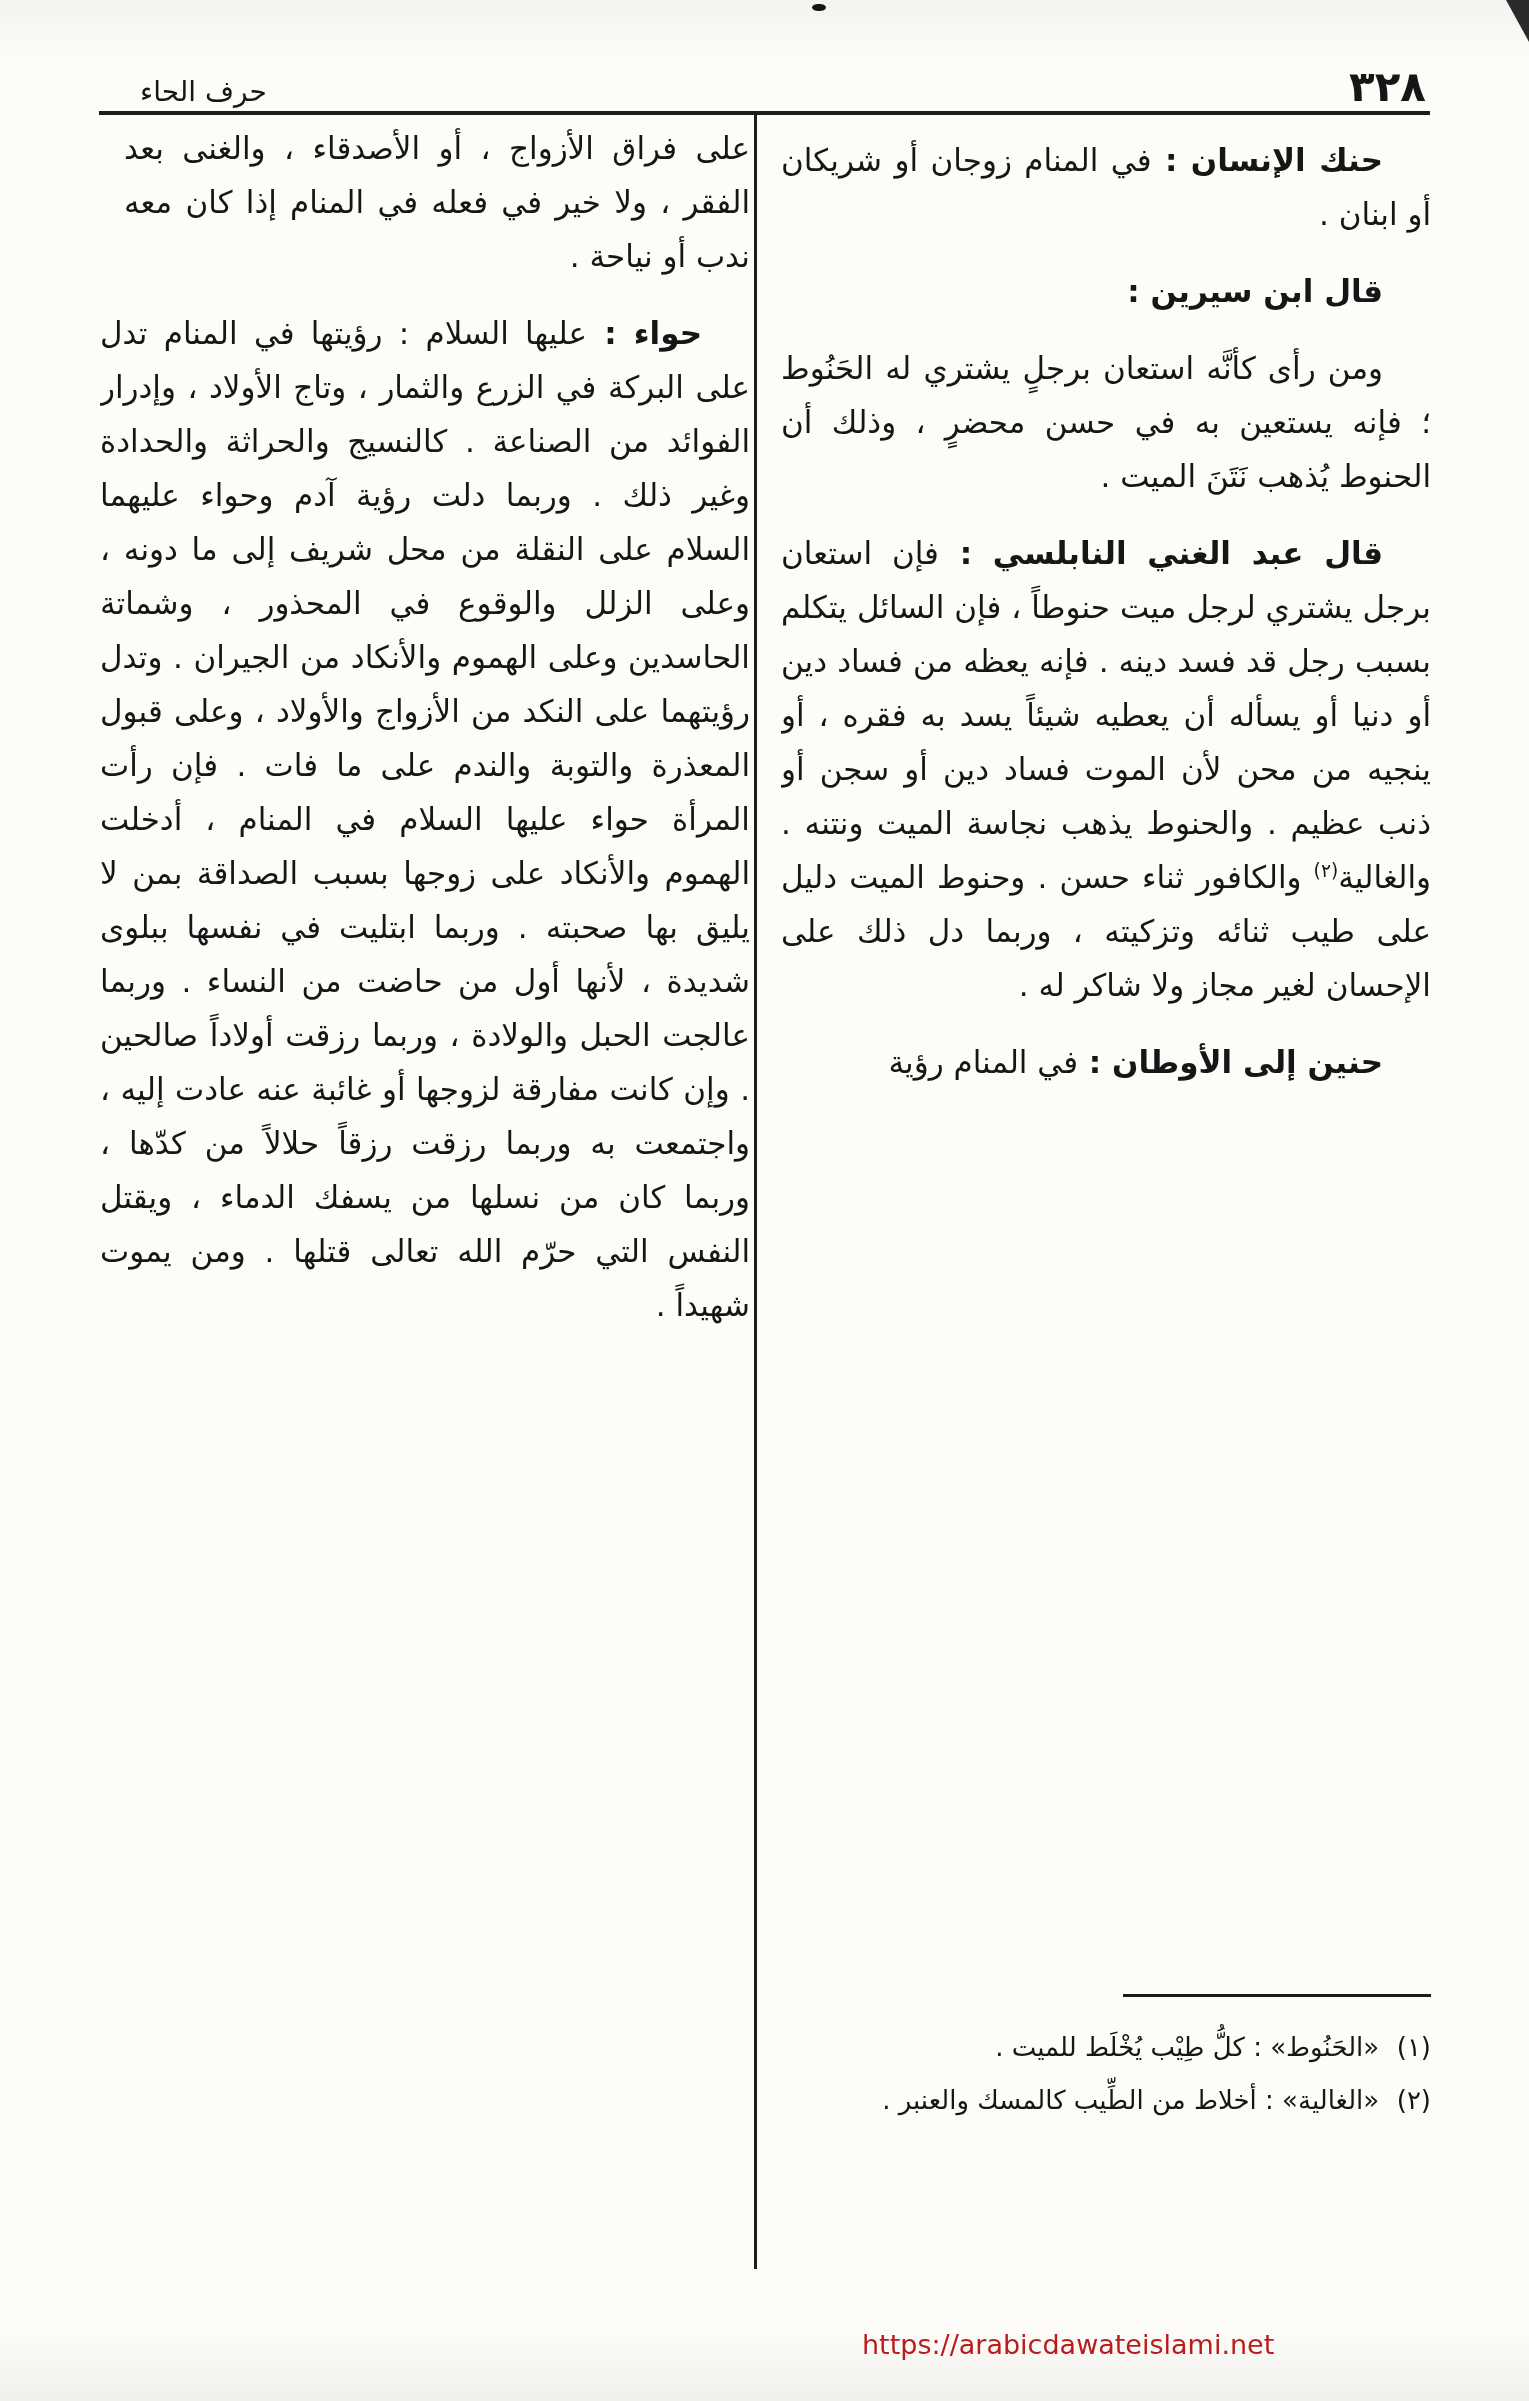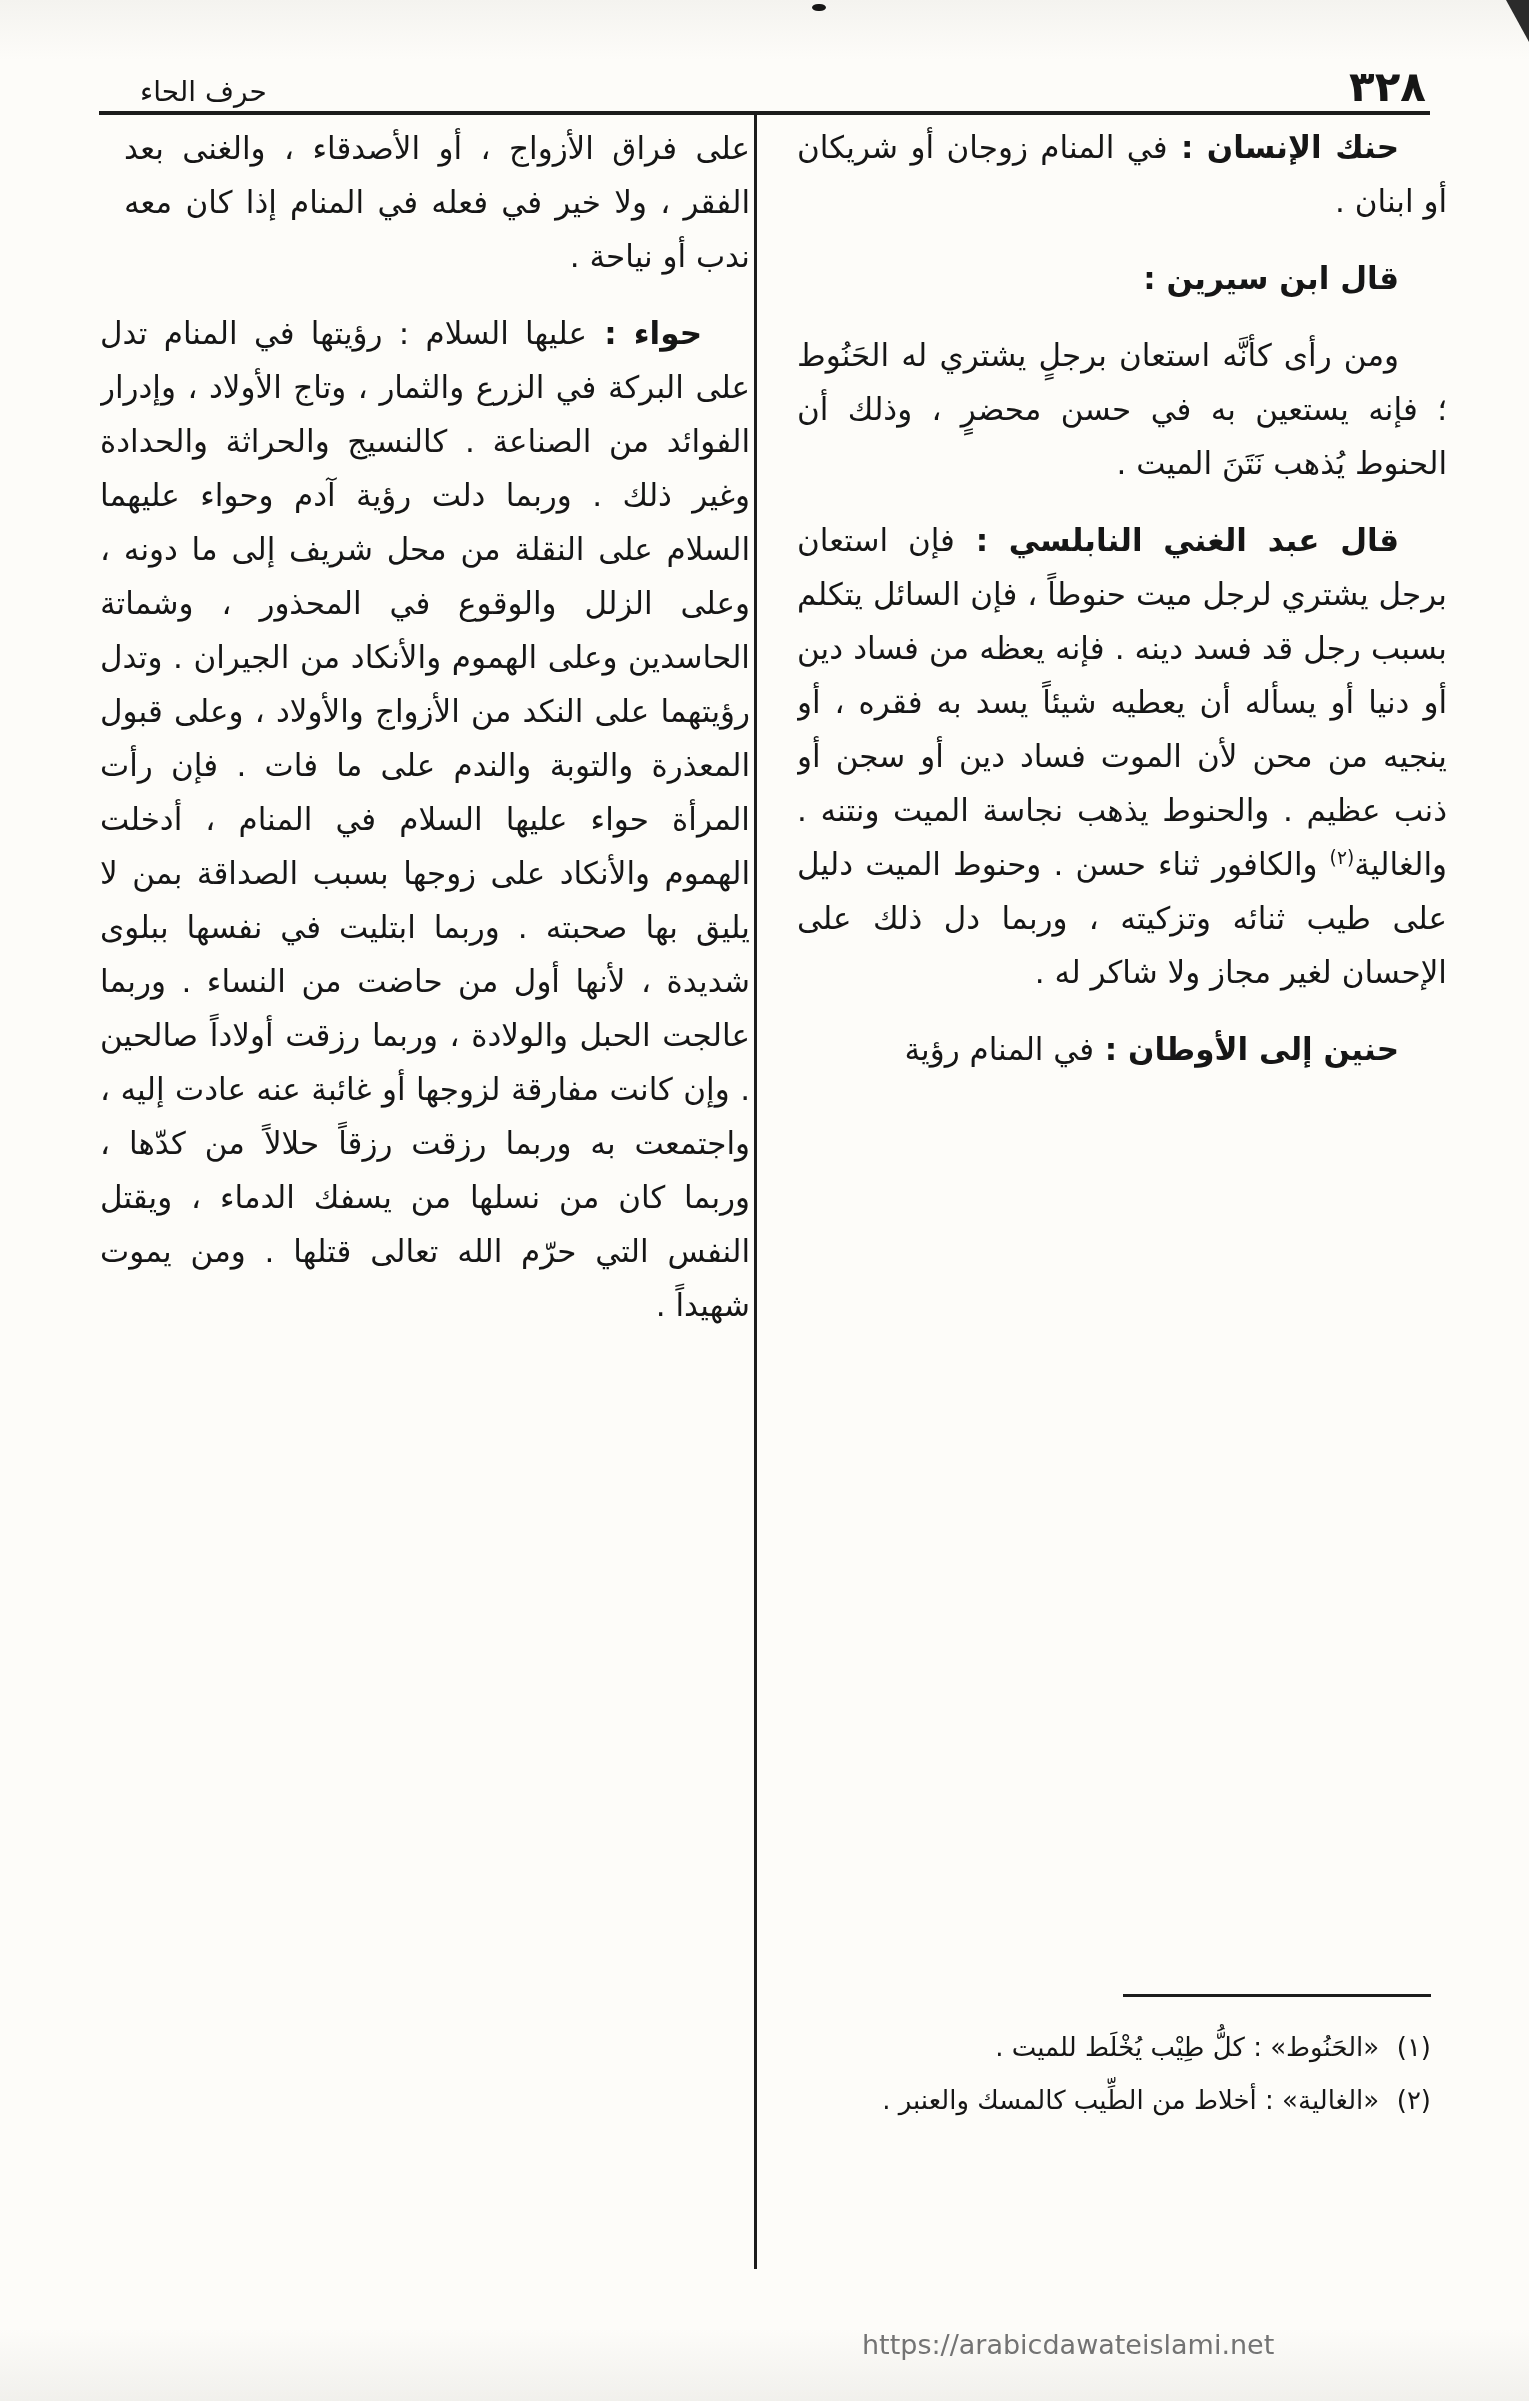--- a/index.html
+++ b/index.html
@@ -25,41 +25,41 @@
   }
   .col-divider {
     position:absolute; top:111px; left:754px;
     width:2.6px; height:2158px; background:#1c1c1c;
   }
   .col {
     position:absolute; width:650px;
     direction:rtl; text-align:justify;
     font-size:31px; line-height:54px;
   }
-  .col.right { top:120px; left:781px; max-height:1852px; overflow:hidden;margin-left:16px; }
+  .col.right { top:133px; left:781px; max-height:1852px; overflow:hidden; }
   .col.left  { top:121px; left:100px; max-height:2053px; overflow:hidden; }
   .para { text-indent:48px; margin-bottom:23px; }
   .para.no-indent { text-indent:0;margin-left:24px; }
   .bold { font-weight:bold; }
   sup { font-size:0.6em; line-height:0; vertical-align:super; }
   .fn-block {
     position:absolute; left:781px; top:1994px; width:650px; direction:rtl;
   }
   .fn-sep {
     width:308px; height:2.6px; background:#1c1c1c; margin-bottom:24.5px;
   }
   .footnote {
     display:flex; gap:17.5px;
     font-size:26px; line-height:53px; text-align:justify;
   }
   .fn-marker { flex:0 0 auto; }
   .fn-text { flex:1 1 auto; }
   .watermark {
     position:absolute; top:2329px; left:862px;
-    font-size:27px; color:#737373; direction:ltr;
+    font-size:27px; color:#b91c1c; direction:ltr;
     font-family:"DejaVu Sans", sans-serif;
   }
   .scan-speck {
     position:absolute; left:812px; top:3.5px;
     width:14px; height:7.9px; background:#161616; border-radius:50%;
   }
   .corner-mark {
     position:absolute; top:0; right:0;
     width:23px; height:42px; background:#2b2b2b;
     clip-path:polygon(0 0, 100% 0, 100% 100%);

